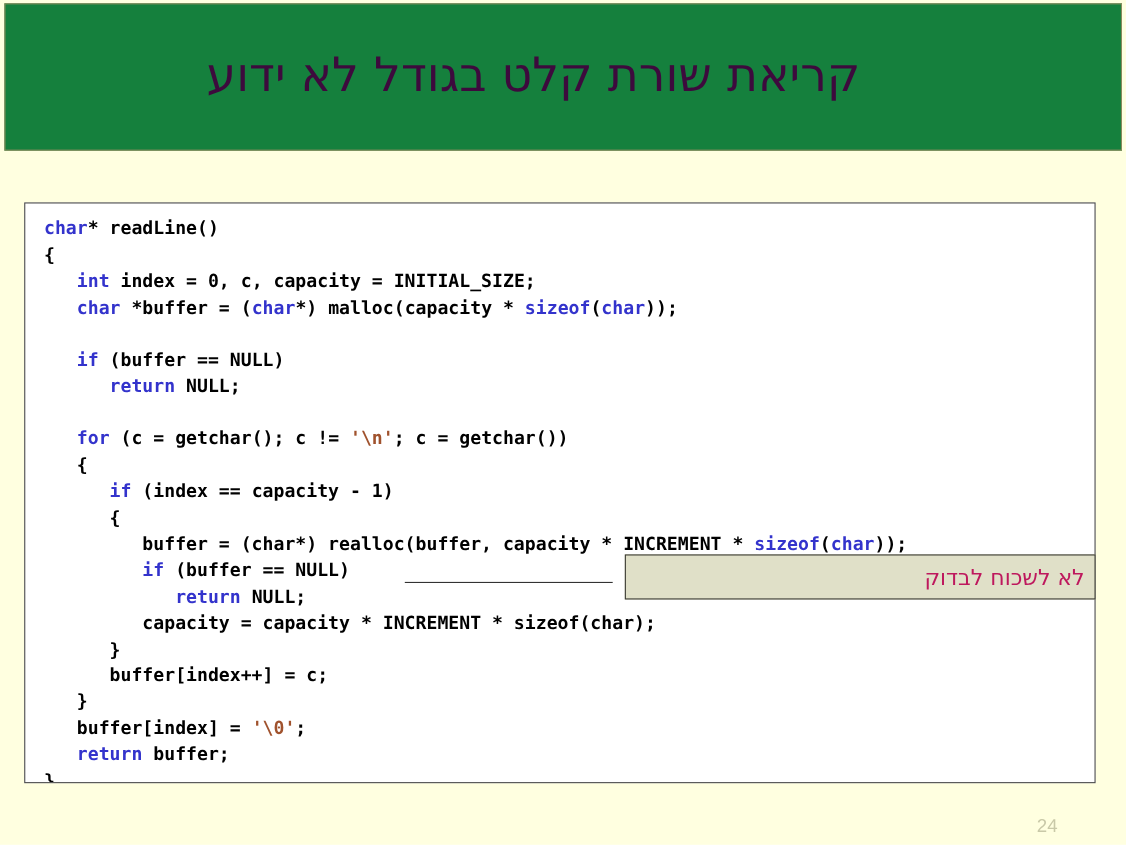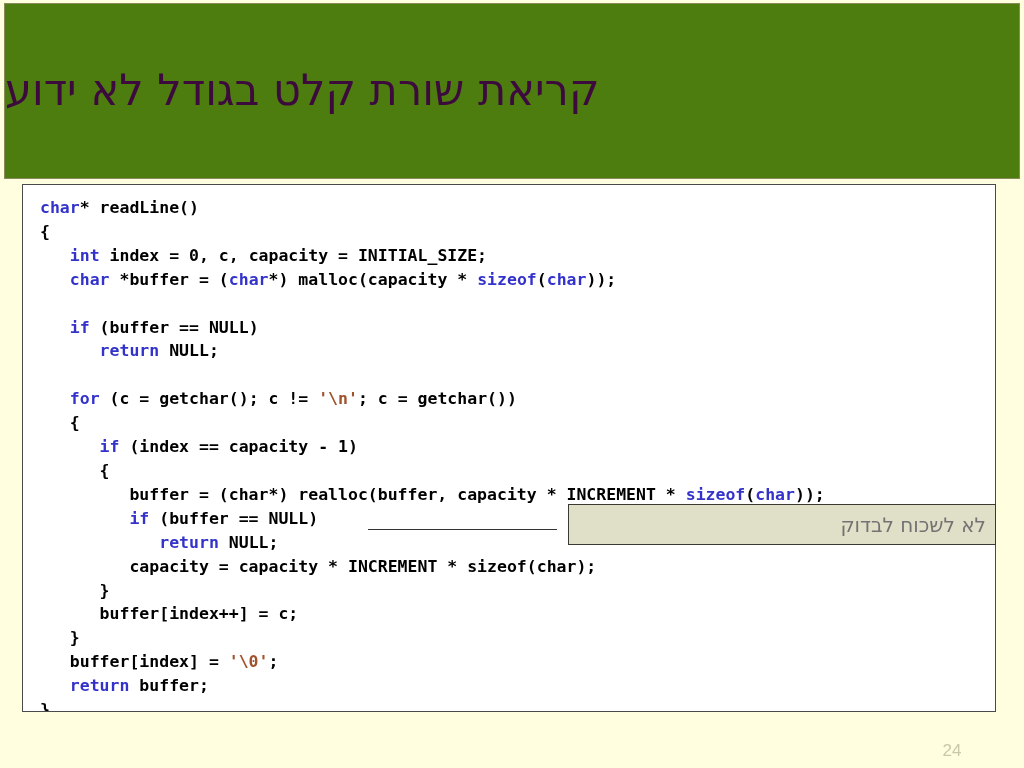--- a/index.html
+++ b/index.html
@@ -14,27 +14,27 @@
     overflow: hidden;
     position: relative;
   }
 
   
   #title-bar {
     position: absolute;
     left: 4px;
     top: 3px;
     width: 1016px;
-    height: 176px;
-    background: #4d7c0f;
+    height: 134px;
+    background: #15803d;
     border: 1px solid #8A8A5C;
     box-sizing: border-box;
     display: flex;
     align-items: center;
-    justify-content: flex-start;
+    justify-content: center;
     padding-right: 54px;
   }
   #title-text {
     font-family: "DejaVu Sans", sans-serif;
     font-size: 43px;
     font-weight: normal;
     color: #3D0A3D;
     direction: rtl;
     unicode-bidi: bidi-override;
     white-space: nowrap;
@@ -80,21 +80,21 @@
     border: 1px solid #3A3A32;
     box-sizing: border-box;
     display: flex;
     align-items: center;
     justify-content: flex-end;
     padding-right: 9px;
   }
   #callout-text {
     font-family: "DejaVu Sans", sans-serif;
     font-size: 20px;
-    color: #737373;
+    color: #be185d;
     direction: rtl;
     unicode-bidi: bidi-override;
     white-space: nowrap;
   }
   #callout-leader {
     position: absolute;
     left: 368px;
     top: 529px;
     width: 189px;
     height: 0;

